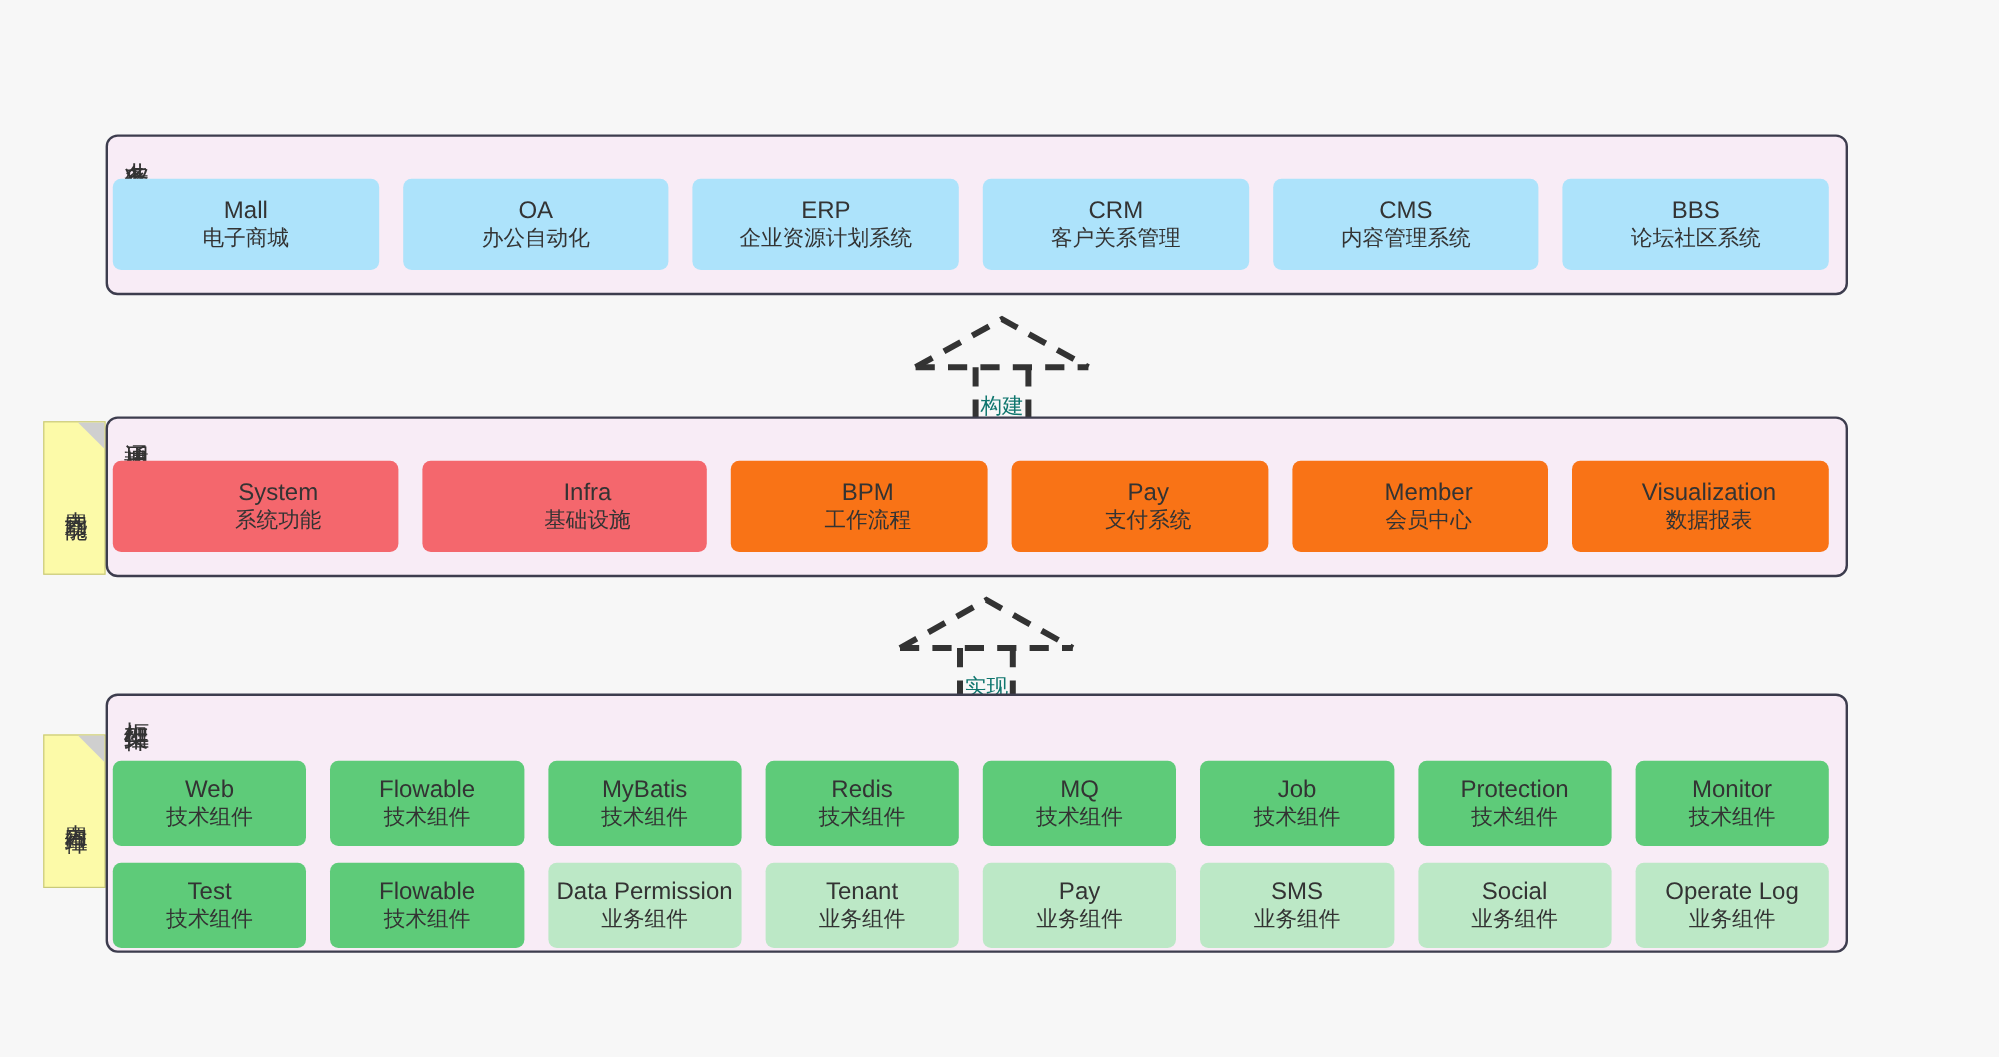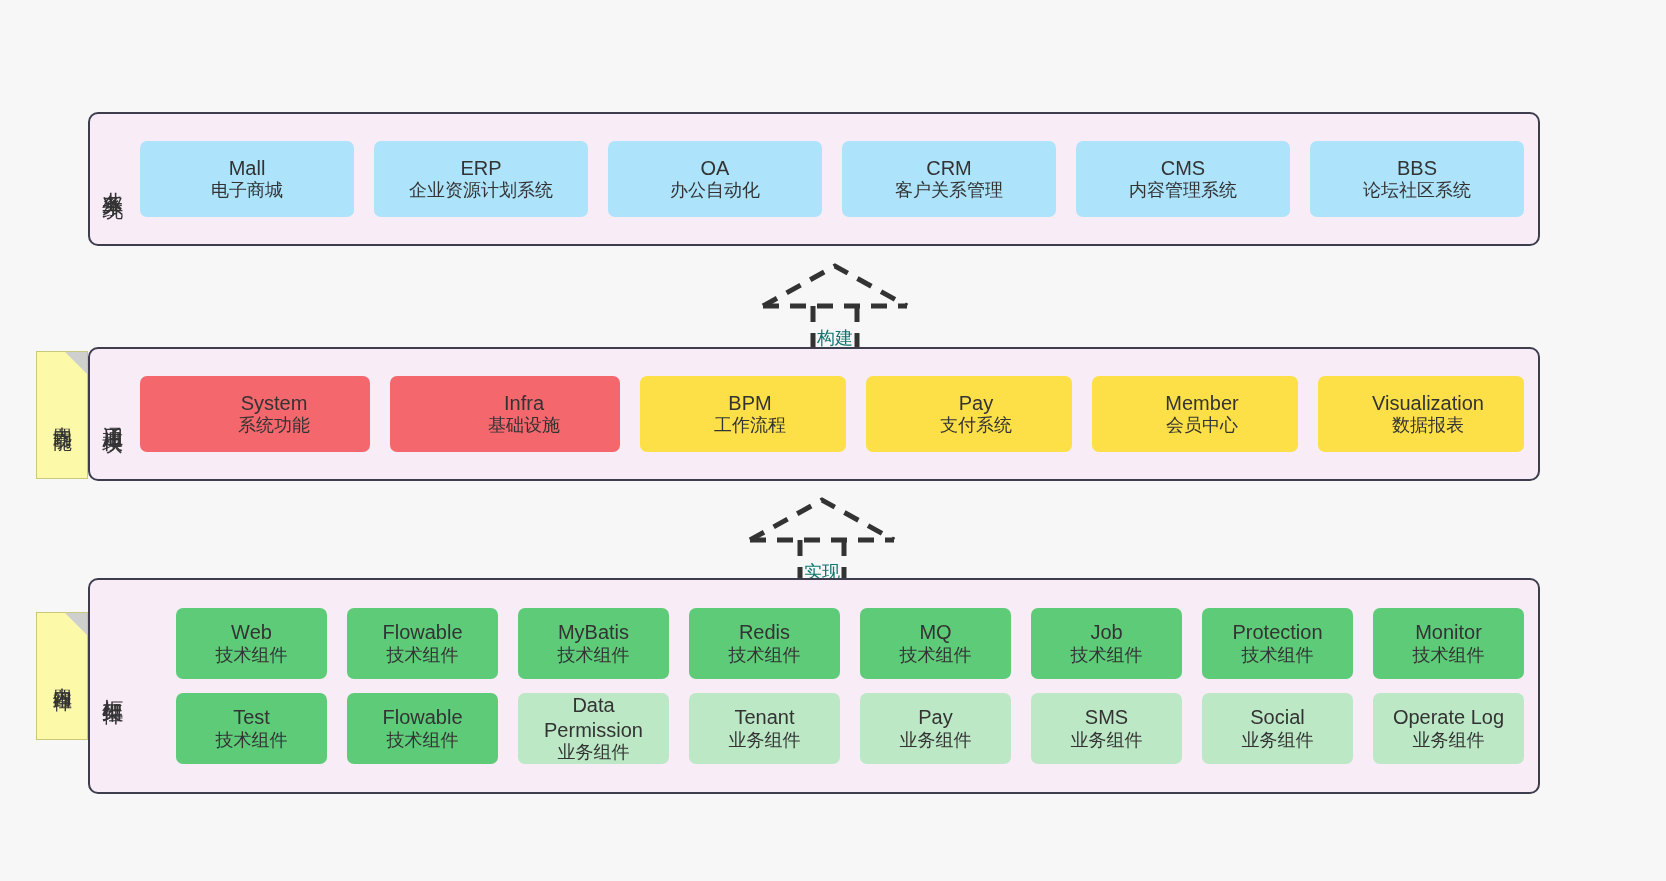--- a/index.html
+++ b/index.html
@@ -24,20 +24,21 @@
 
   
   .layer {
     position: absolute;
     box-sizing: border-box;
     background: #f8ecf6;
     border: 2px solid #3d3d4e;
     border-radius: 10px;
     display: flex;
     align-items: stretch;
+    flex-direction: column;
   }
 
   .layer-title {
     flex: 0 0 auto;
     width: 46px;
     display: flex;
     align-items: center;
     justify-content: center;
     font-size: 21px;
     line-height: 1.12;
@@ -105,21 +106,21 @@
     top: 347px;
     width: 1452px;
     height: 134px;
   }
   #layer-common .card-core {
     background: #f4676d;
     height: 76px;
     padding-left: 44px;
   }
   #layer-common .card-ext {
-    background: #fde047;
+    background: #f97316;
     height: 76px;
     padding-left: 20px;
   }
 
   
   #layer-framework {
     left: 88px;
     top: 578px;
     width: 1452px;
     height: 216px;
@@ -203,26 +204,26 @@
 
   <div class="layer" id="layer-business">
     <div class="layer-title">业务系统</div>
     <div class="layer-body">
       <div class="card-row">
         <div class="card">
           <span class="card-en">Mall</span>
           <span class="card-cn">电子商城</span>
         </div>
         <div class="card">
+          <span class="card-en">OA</span>
+          <span class="card-cn">办公自动化</span>
+        </div>
+        <div class="card">
           <span class="card-en">ERP</span>
           <span class="card-cn">企业资源计划系统</span>
-        </div>
-        <div class="card">
-          <span class="card-en">OA</span>
-          <span class="card-cn">办公自动化</span>
         </div>
         <div class="card">
           <span class="card-en">CRM</span>
           <span class="card-cn">客户关系管理</span>
         </div>
         <div class="card">
           <span class="card-en">CMS</span>
           <span class="card-cn">内容管理系统</span>
         </div>
         <div class="card">

